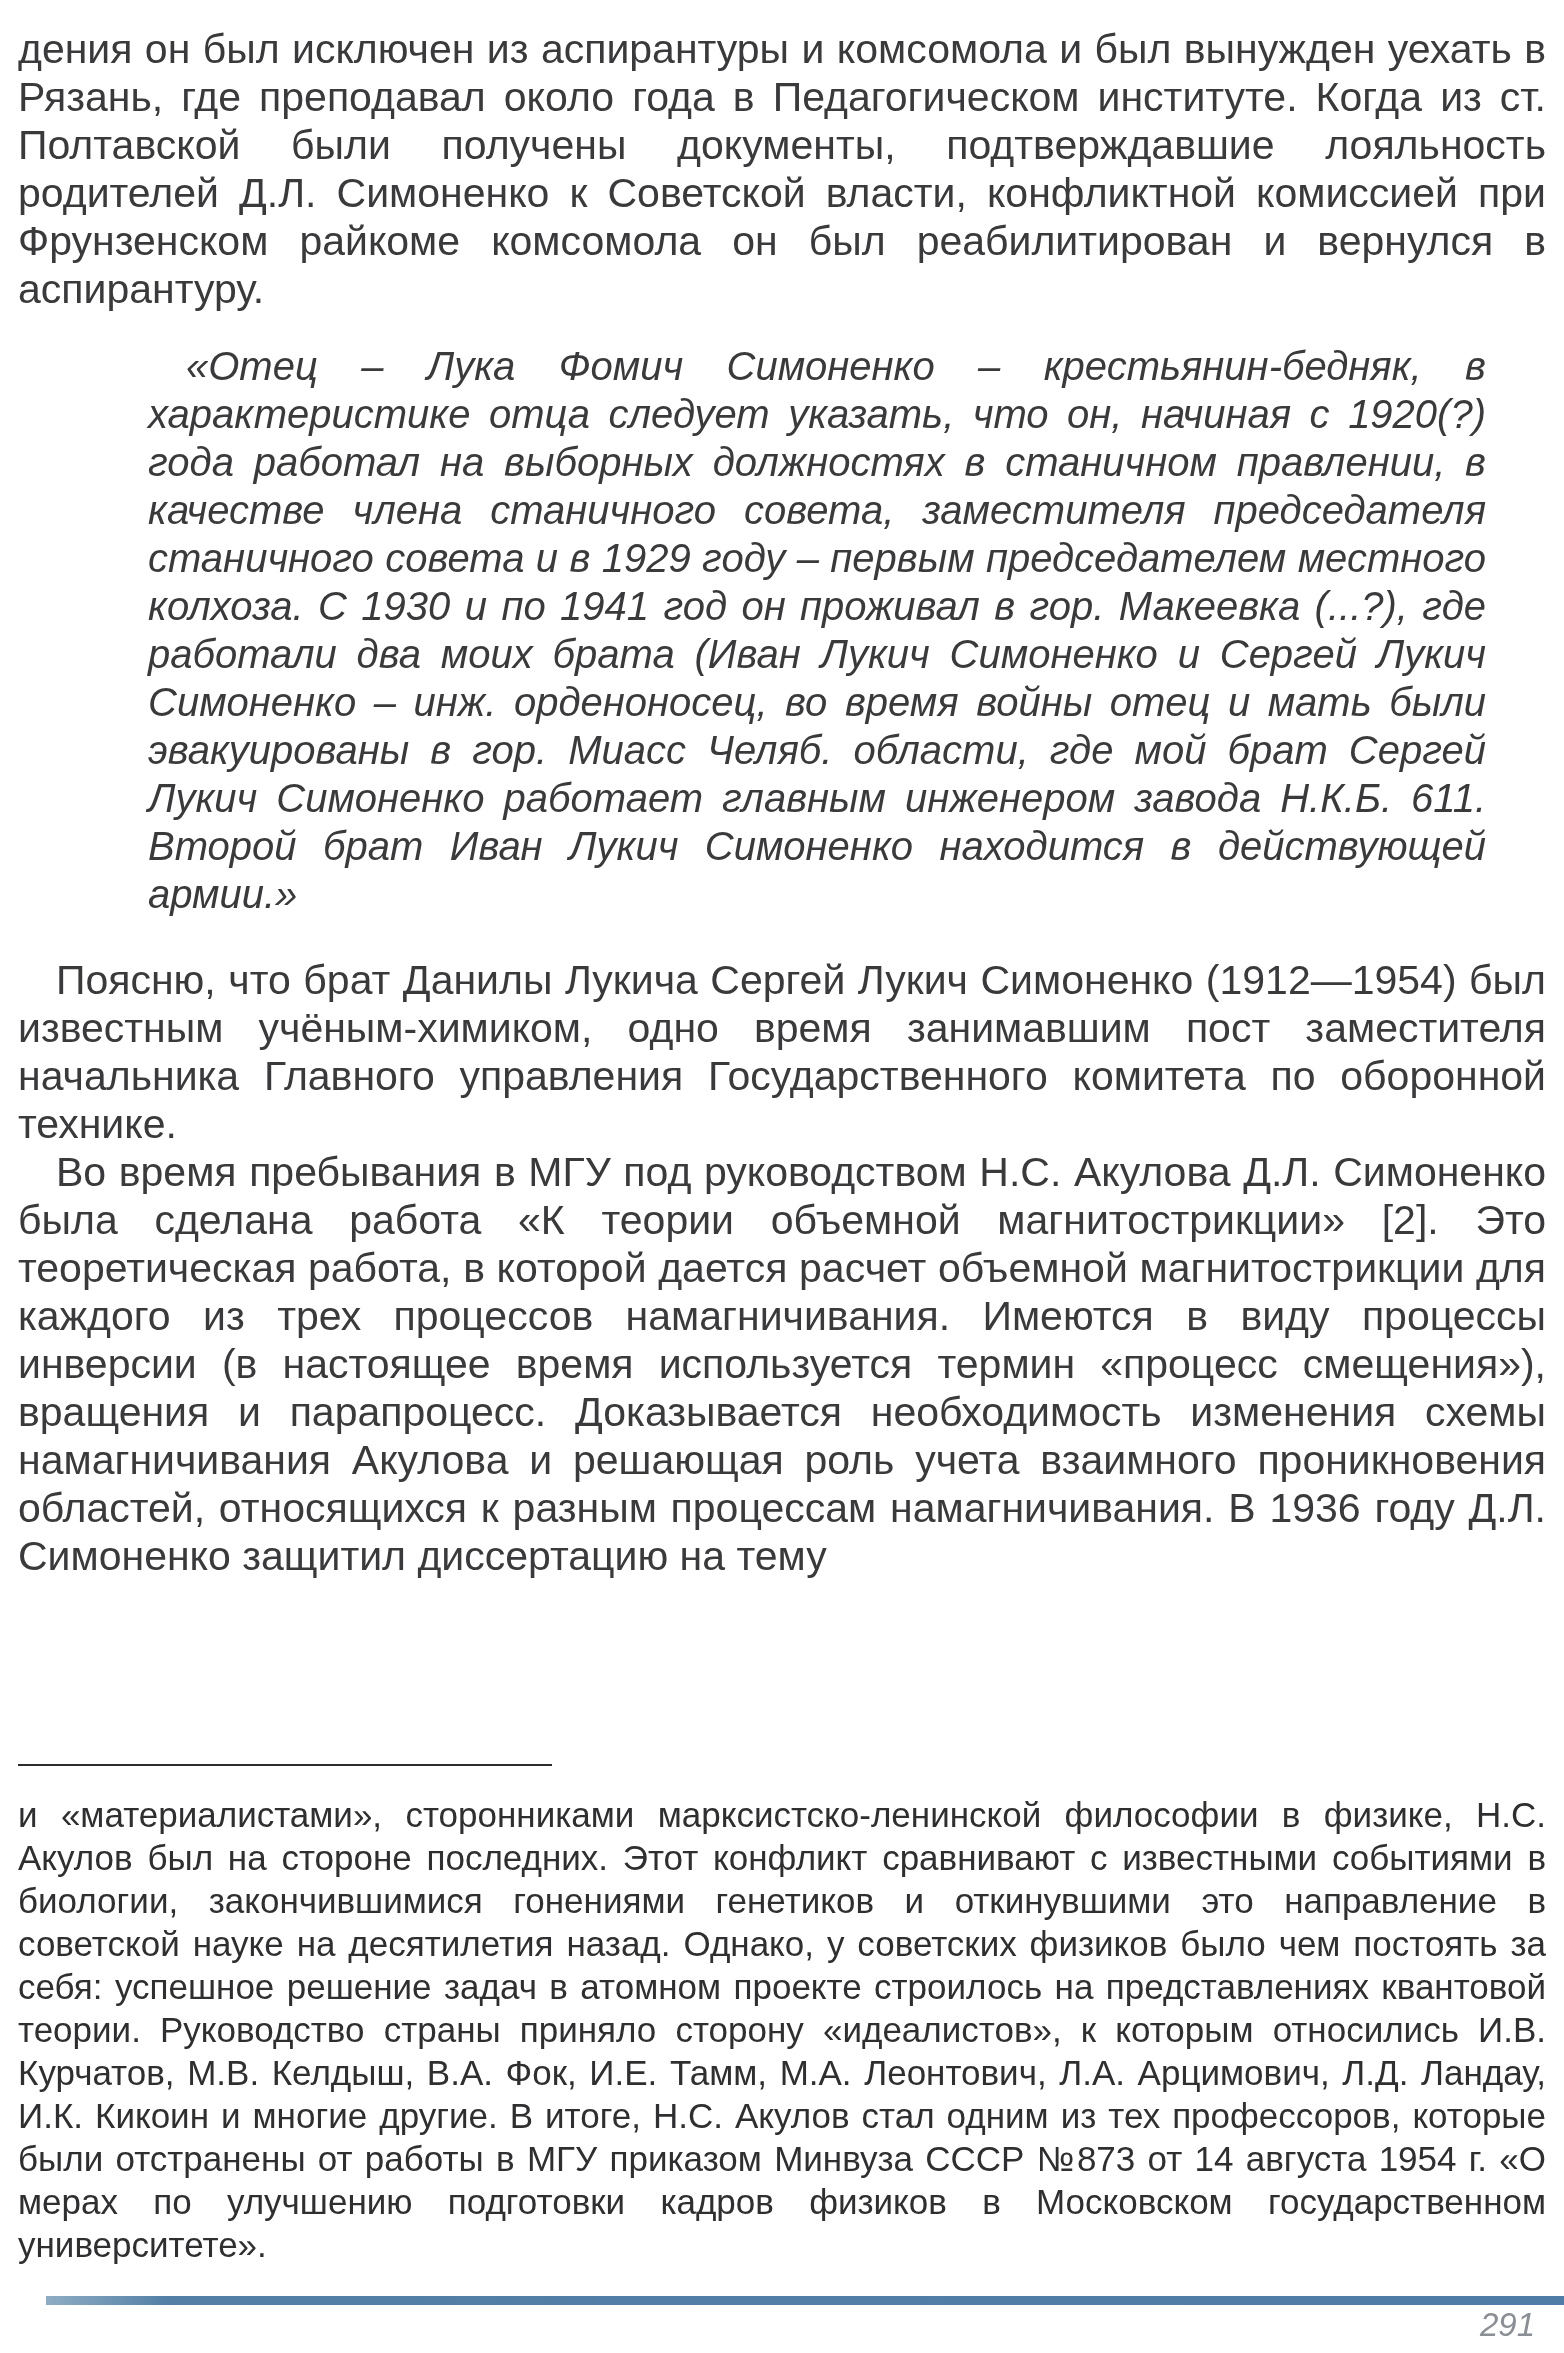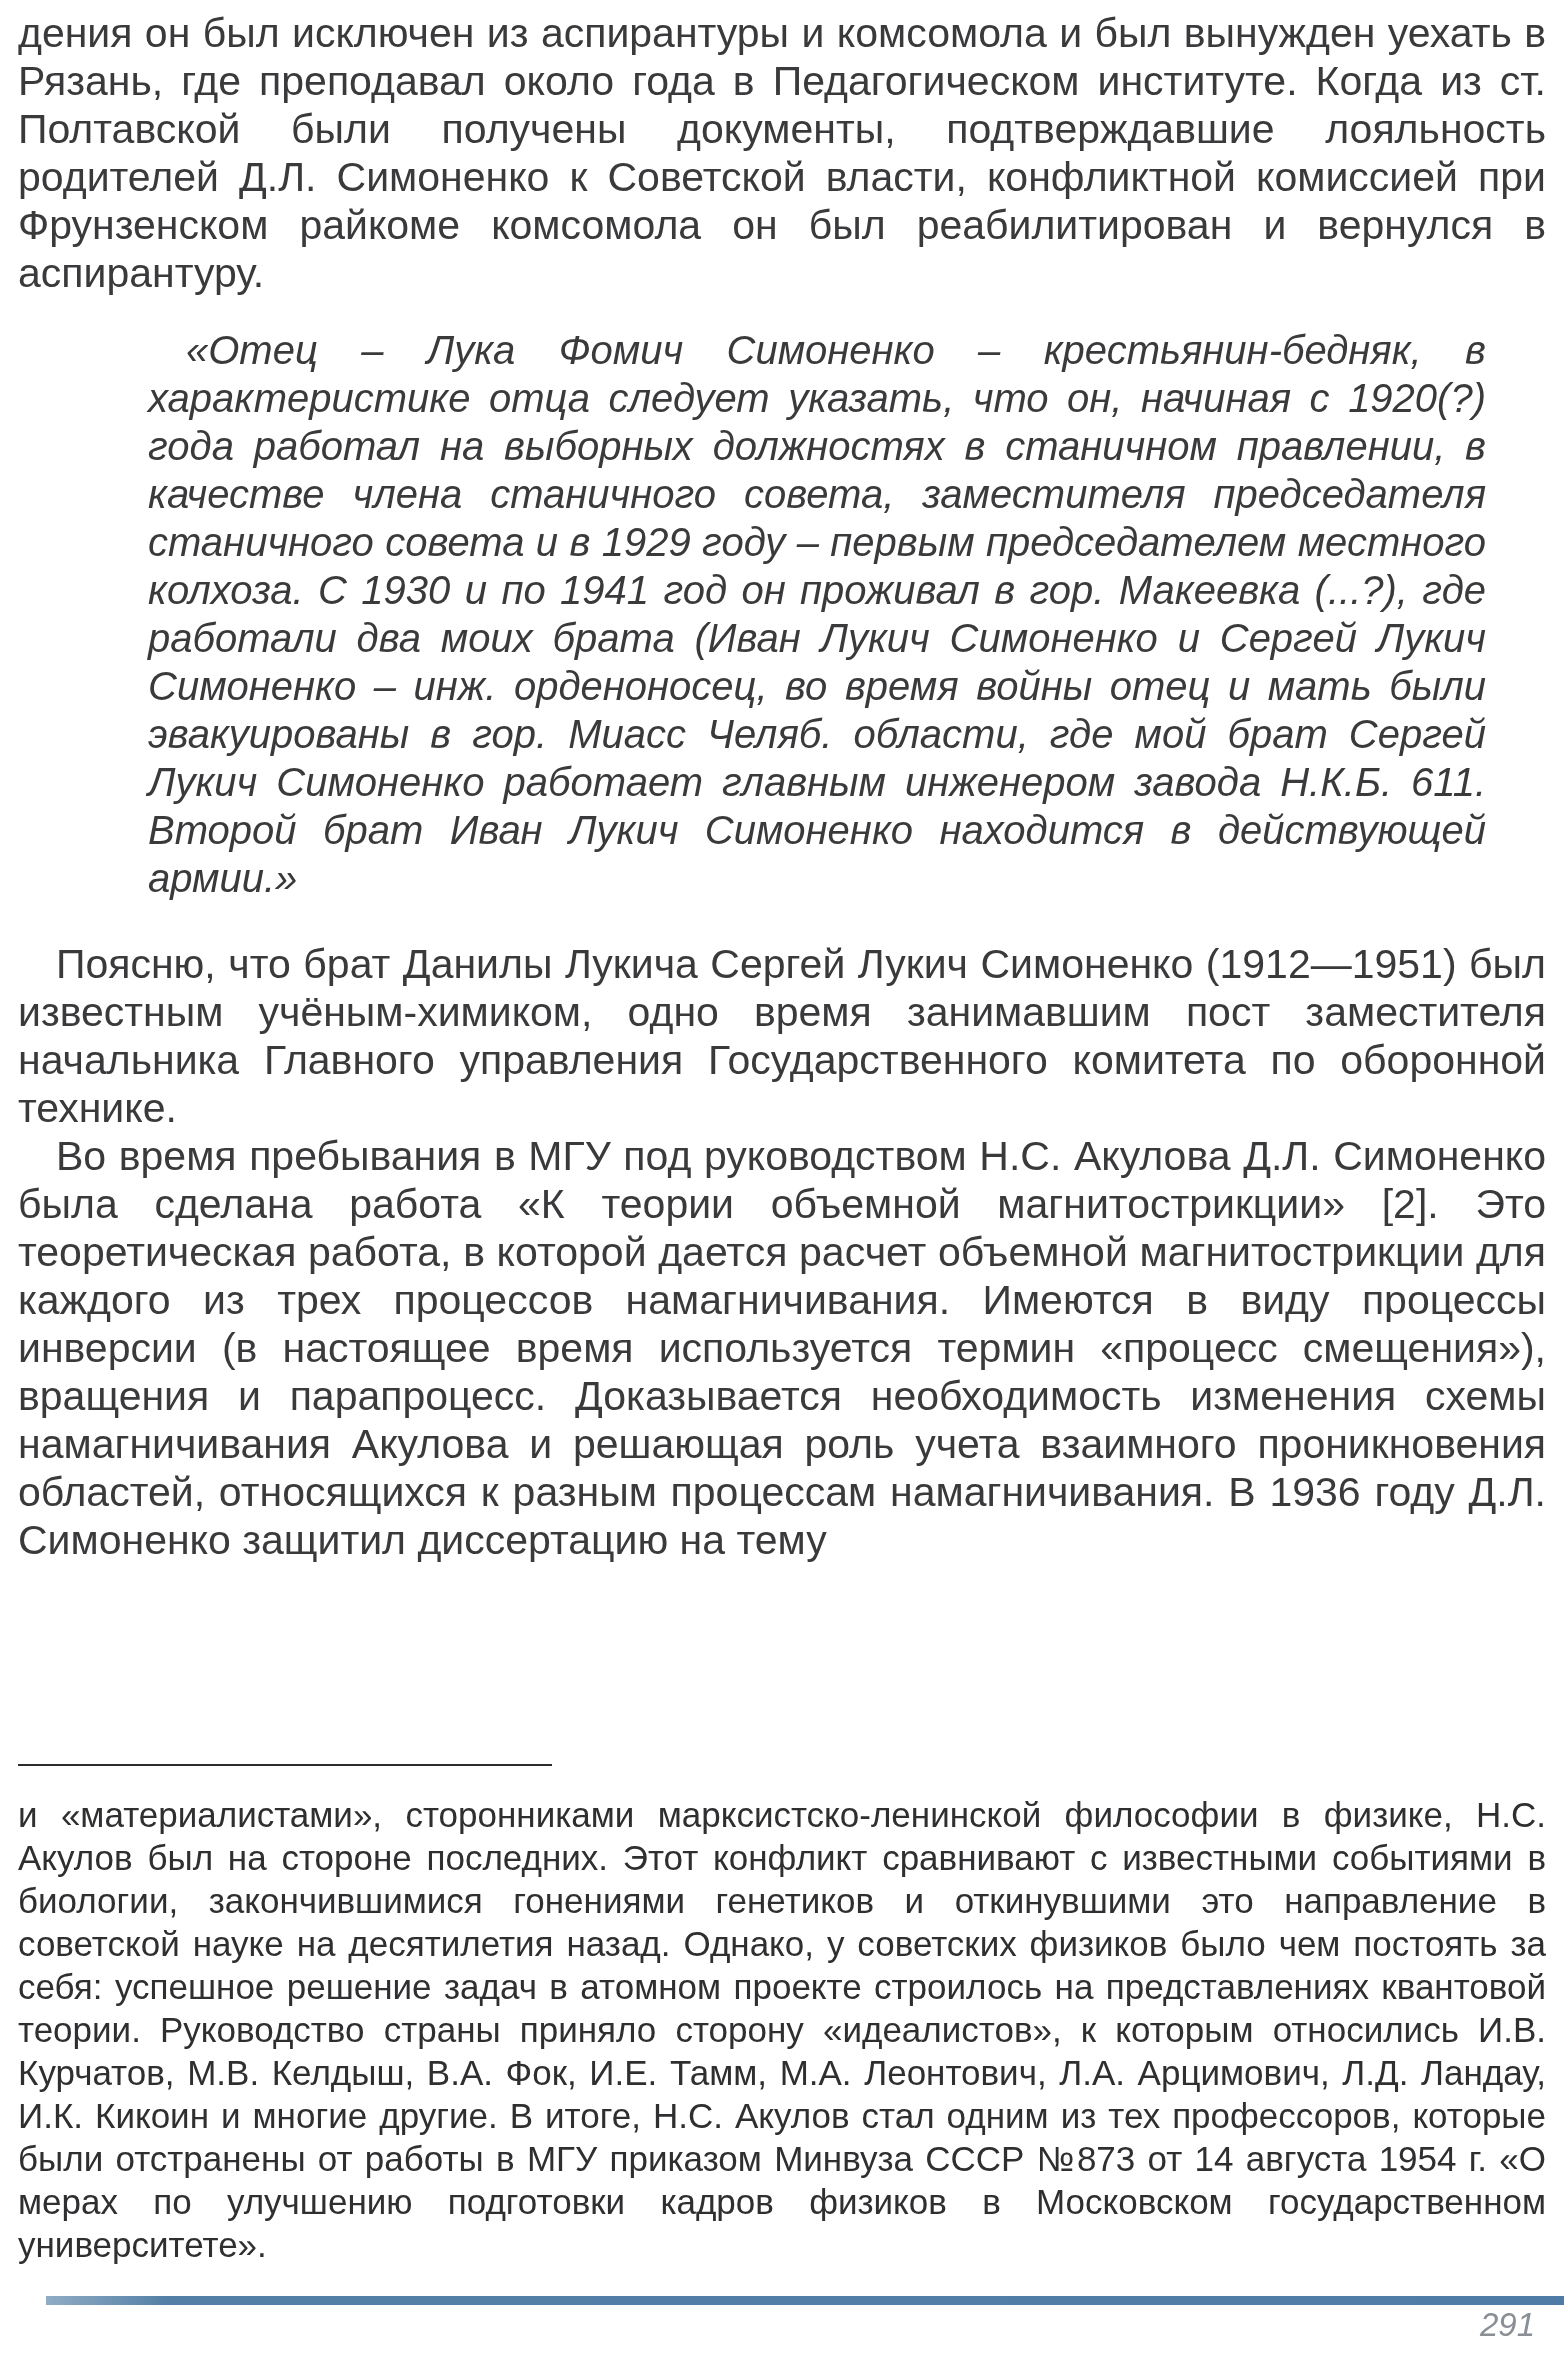--- a/index.html
+++ b/index.html
@@ -11,21 +11,21 @@
   .page {
     position: relative;
     width: 1564px;
     height: 2354px;
     background: #ffffff;
     color: #3a3a3c;
     overflow: hidden;
   }
   .content {
     position: absolute;
-    top: 9px;
+    top: 25px;
     left: 18px;
     width: 1528px;
   }
   .para {
     font-size: 41px;
     line-height: 48px;
     text-align: justify;
     hyphens: auto;
     color: #3a3a3c;
   }
@@ -81,21 +81,21 @@
 <body>
 
 <div class="page" lang="ru">
 
   <div class="content">
     <p class="para">дения он был исключен из аспирантуры и комсомола и был вынужден уехать в Рязань, где преподавал около года в Педагогическом институте. Когда из ст. Полтавской были получены документы, подтверждавшие лояльность родителей Д.Л. Симоненко к Советской власти, конфликтной комиссией при Фрунзенском райкоме комсомола он был реабилитирован и вернулся в аспирантуру.</p>
 
 
     <div class="quote">«Отец – Лука Фомич Симоненко – крестьянин-бедняк, в характеристике отца следует указать, что он, начиная с 1920(?) года работал на выборных должностях в станичном правлении, в качестве члена станичного совета, заместителя председателя станичного совета и в 1929 году – первым председателем местного колхоза. С 1930 и по 1941 год он проживал в гор. Макеевка (...?), где работали два моих брата (Иван Лукич Симоненко и Сергей Лукич Симоненко – инж. орденоносец, во время войны отец и мать были эвакуированы в гор. Миасс Челяб. области, где мой брат Сергей Лукич Симоненко работает главным инженером завода Н.К.Б. 611. Второй брат Иван Лукич Симоненко находится в действующей армии.»</div>
 
-    <p class="para indent">Поясню, что брат Данилы Лукича Сергей Лукич Симоненко (1912—1951) был известным учёным-химиком, одно время занимавшим пост заместителя начальника Главного управления Государственного комитета по оборонной технике.</p>
+    <p class="para indent">Поясню, что брат Данилы Лукича Сергей Лукич Симоненко (1912—1954) был известным учёным-химиком, одно время занимавшим пост заместителя начальника Главного управления Государственного комитета по оборонной технике.</p>
 
     <p class="para indent">Во время пребывания в МГУ под руководством Н.С. Акулова Д.Л. Симоненко была сделана работа «К теории объемной магнитострикции» [2]. Это теоретическая работа, в которой дается расчет объемной магнитострикции для каждого из трех процессов намагничивания. Имеются в виду процессы инверсии (в настоящее время используется термин «процесс смещения»), вращения и парапроцесс. Доказывается необходимость изменения схемы намагничивания Акулова и решающая роль учета взаимного проникновения областей, относящихся к разным процессам намагничивания. В 1936 году Д.Л. Симоненко защитил диссертацию на тему</p>
   </div>
 
   <div class="footnote-block">
     <div class="footnote-rule"></div>
     <p class="footnote-text">и «материалистами», сторонниками марксистско-ленинской философии в физике, Н.С. Акулов был на стороне последних. Этот конфликт сравнивают с известными событиями в биологии, закончившимися гонениями генетиков и откинувшими это направление в советской науке на десятилетия назад. Однако, у советских физиков было чем постоять за себя: успешное решение задач в атомном проекте строилось на представлениях квантовой теории. Руководство страны приняло сторону «идеалистов», к которым относились И.В. Курчатов, М.В. Келдыш, В.А. Фок, И.Е. Тамм, М.А. Леонтович, Л.А. Арцимович, Л.Д. Ландау, И.К. Кикоин и многие другие. В итоге, Н.С. Акулов стал одним из тех профессоров, которые были отстранены от работы в МГУ приказом Минвуза СССР №873 от 14 августа 1954 г. «О мерах по улучшению подготовки кадров физиков в Московском государственном университете».</p>
   </div>
 
   <div class="footer-bar"></div>

